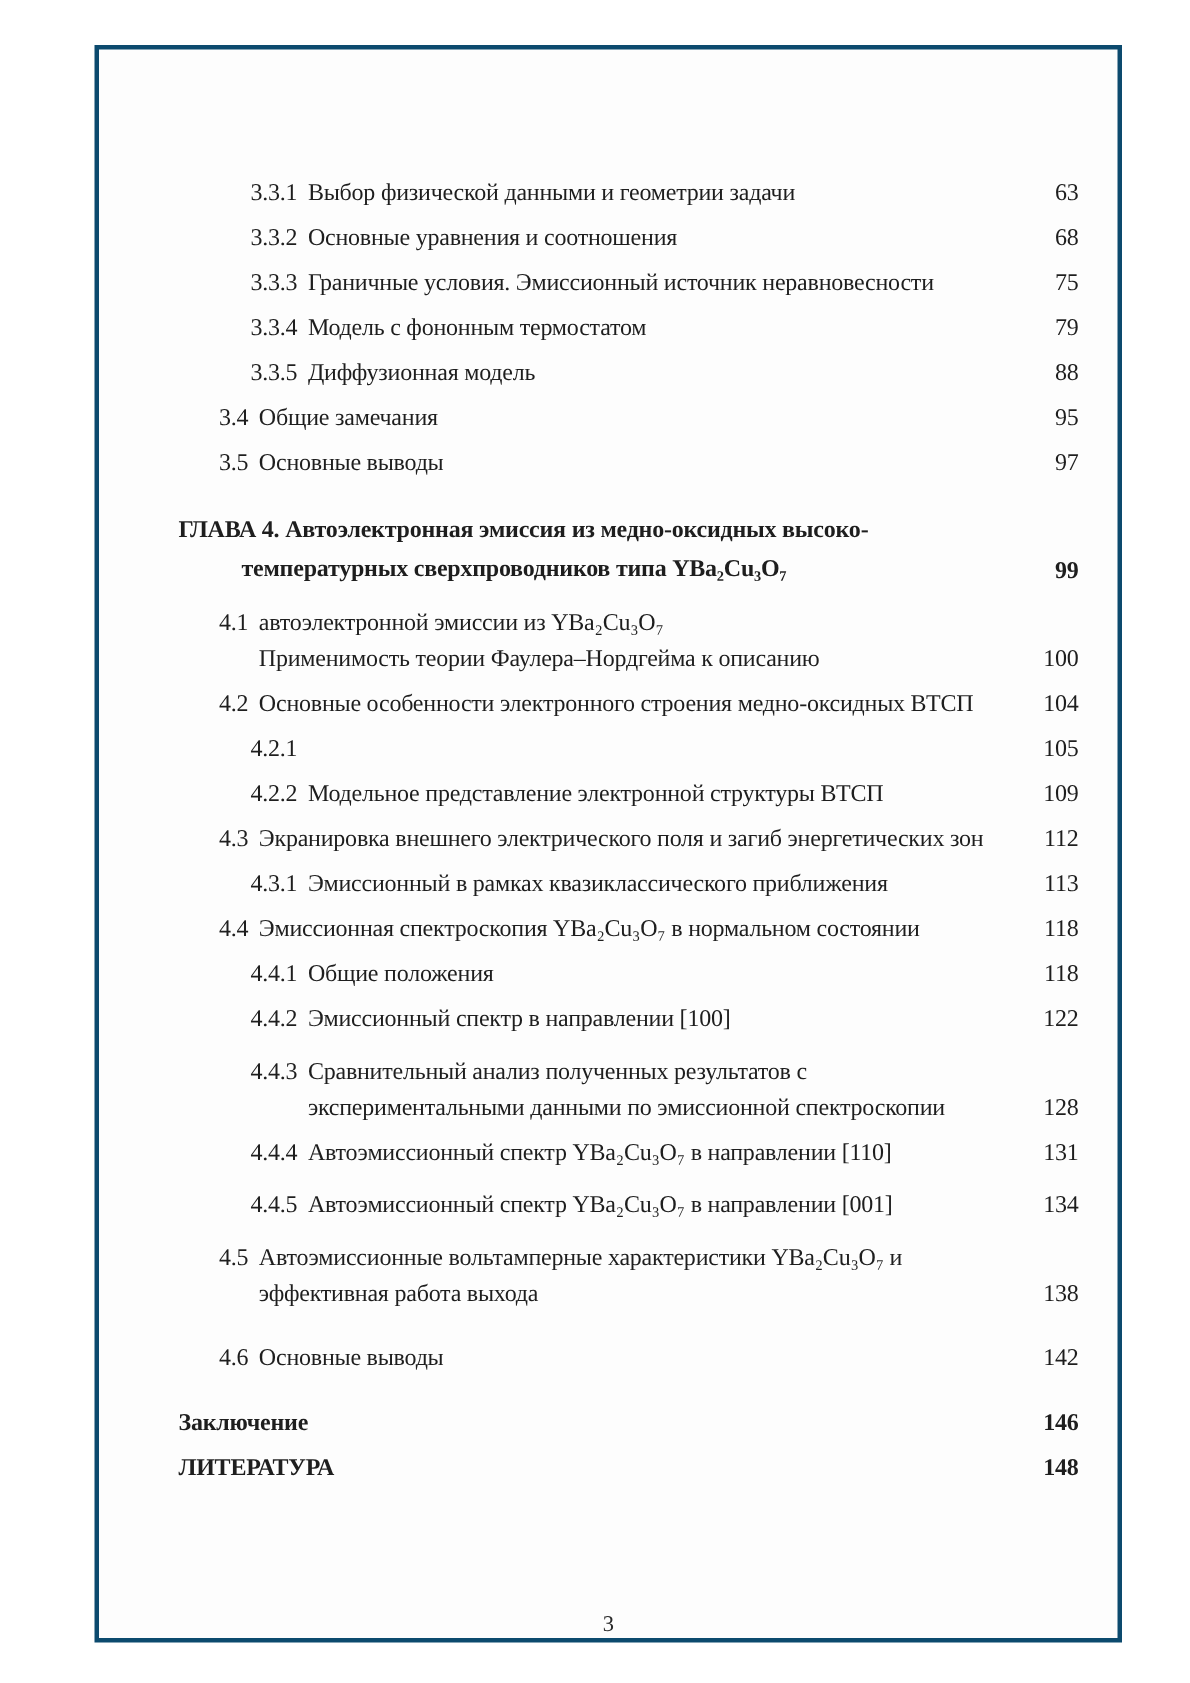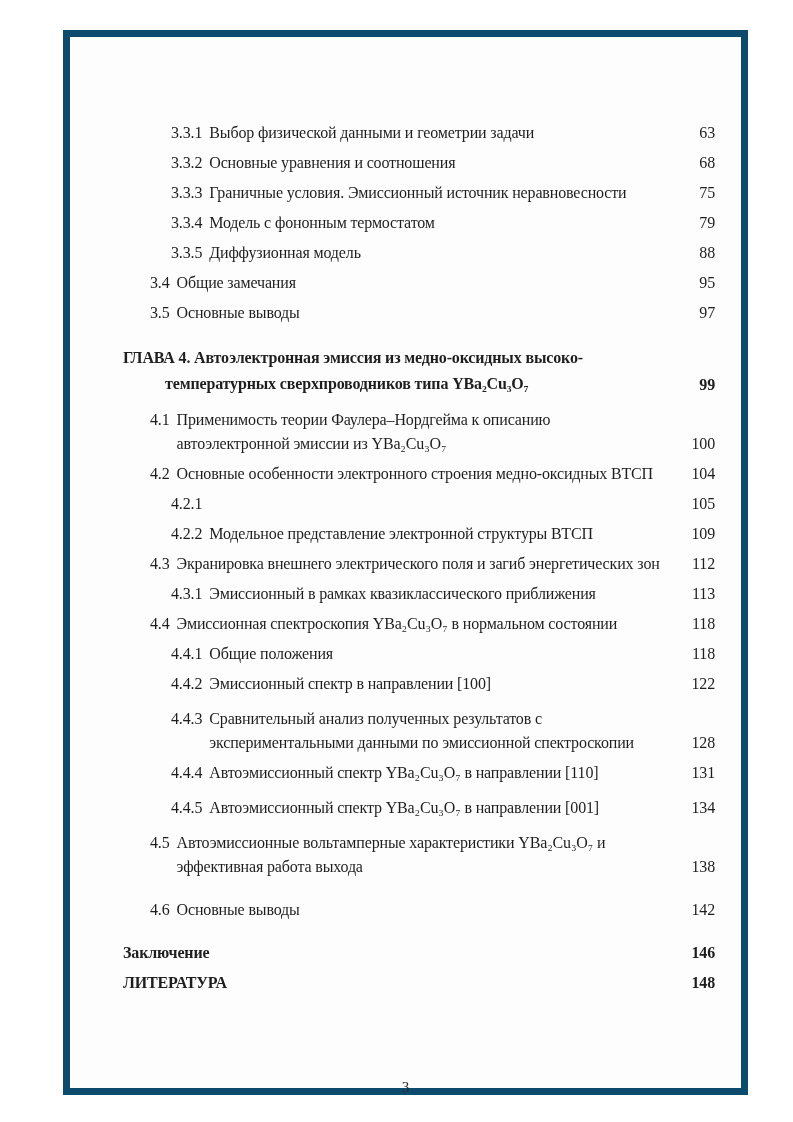--- a/index.html
+++ b/index.html
@@ -15,21 +15,21 @@
     font-family: "Liberation Serif", "DejaVu Serif", serif;
     color: #1e1e1e;
   }
   .page {
     position: absolute;
     left: 63px;
     top: 30px;
     width: 685px;
     height: 1065px;
     background: #fdfdfd;
-    border: 7px solid #0c4a6e;
+    border: 3px solid #0c4a6e;
     box-sizing: border-box;
   }
   .toc {
     padding-top: 84px;
   }
   .entry {
     display: flex;
     align-items: flex-end;
     font-size: 16px;
     line-height: 24px;
@@ -154,22 +154,22 @@
             <span class="line">ГЛАВА 4. Автоэлектронная эмиссия из медно-оксидных высоко-</span>
             <span class="line">температурных сверхпроводников типа YBa₂Cu₃O₇</span>
           </span>
     </div>
     <div class="page-num">99</div>
   </div>
       <div class="entry lvl1 gap-medium">
     <div class="entry-text">
       <span class="num">4.1</span>
       <span class="lines">
+            <span class="line">автоэлектронной эмиссии из YBa₂Cu₃O₇</span>
             <span class="line">Применимость теории Фаулера–Нордгейма к описанию</span>
-            <span class="line">автоэлектронной эмиссии из YBa₂Cu₃O₇</span>
           </span>
     </div>
     <div class="page-num">100</div>
   </div>
       <div class="entry lvl1 gap-normal">
     <div class="entry-text">
       <span class="num">4.2</span>
       <span class="lines">
             <span class="line">Основные особенности электронного строения медно-оксидных ВТСП</span>
           </span>

